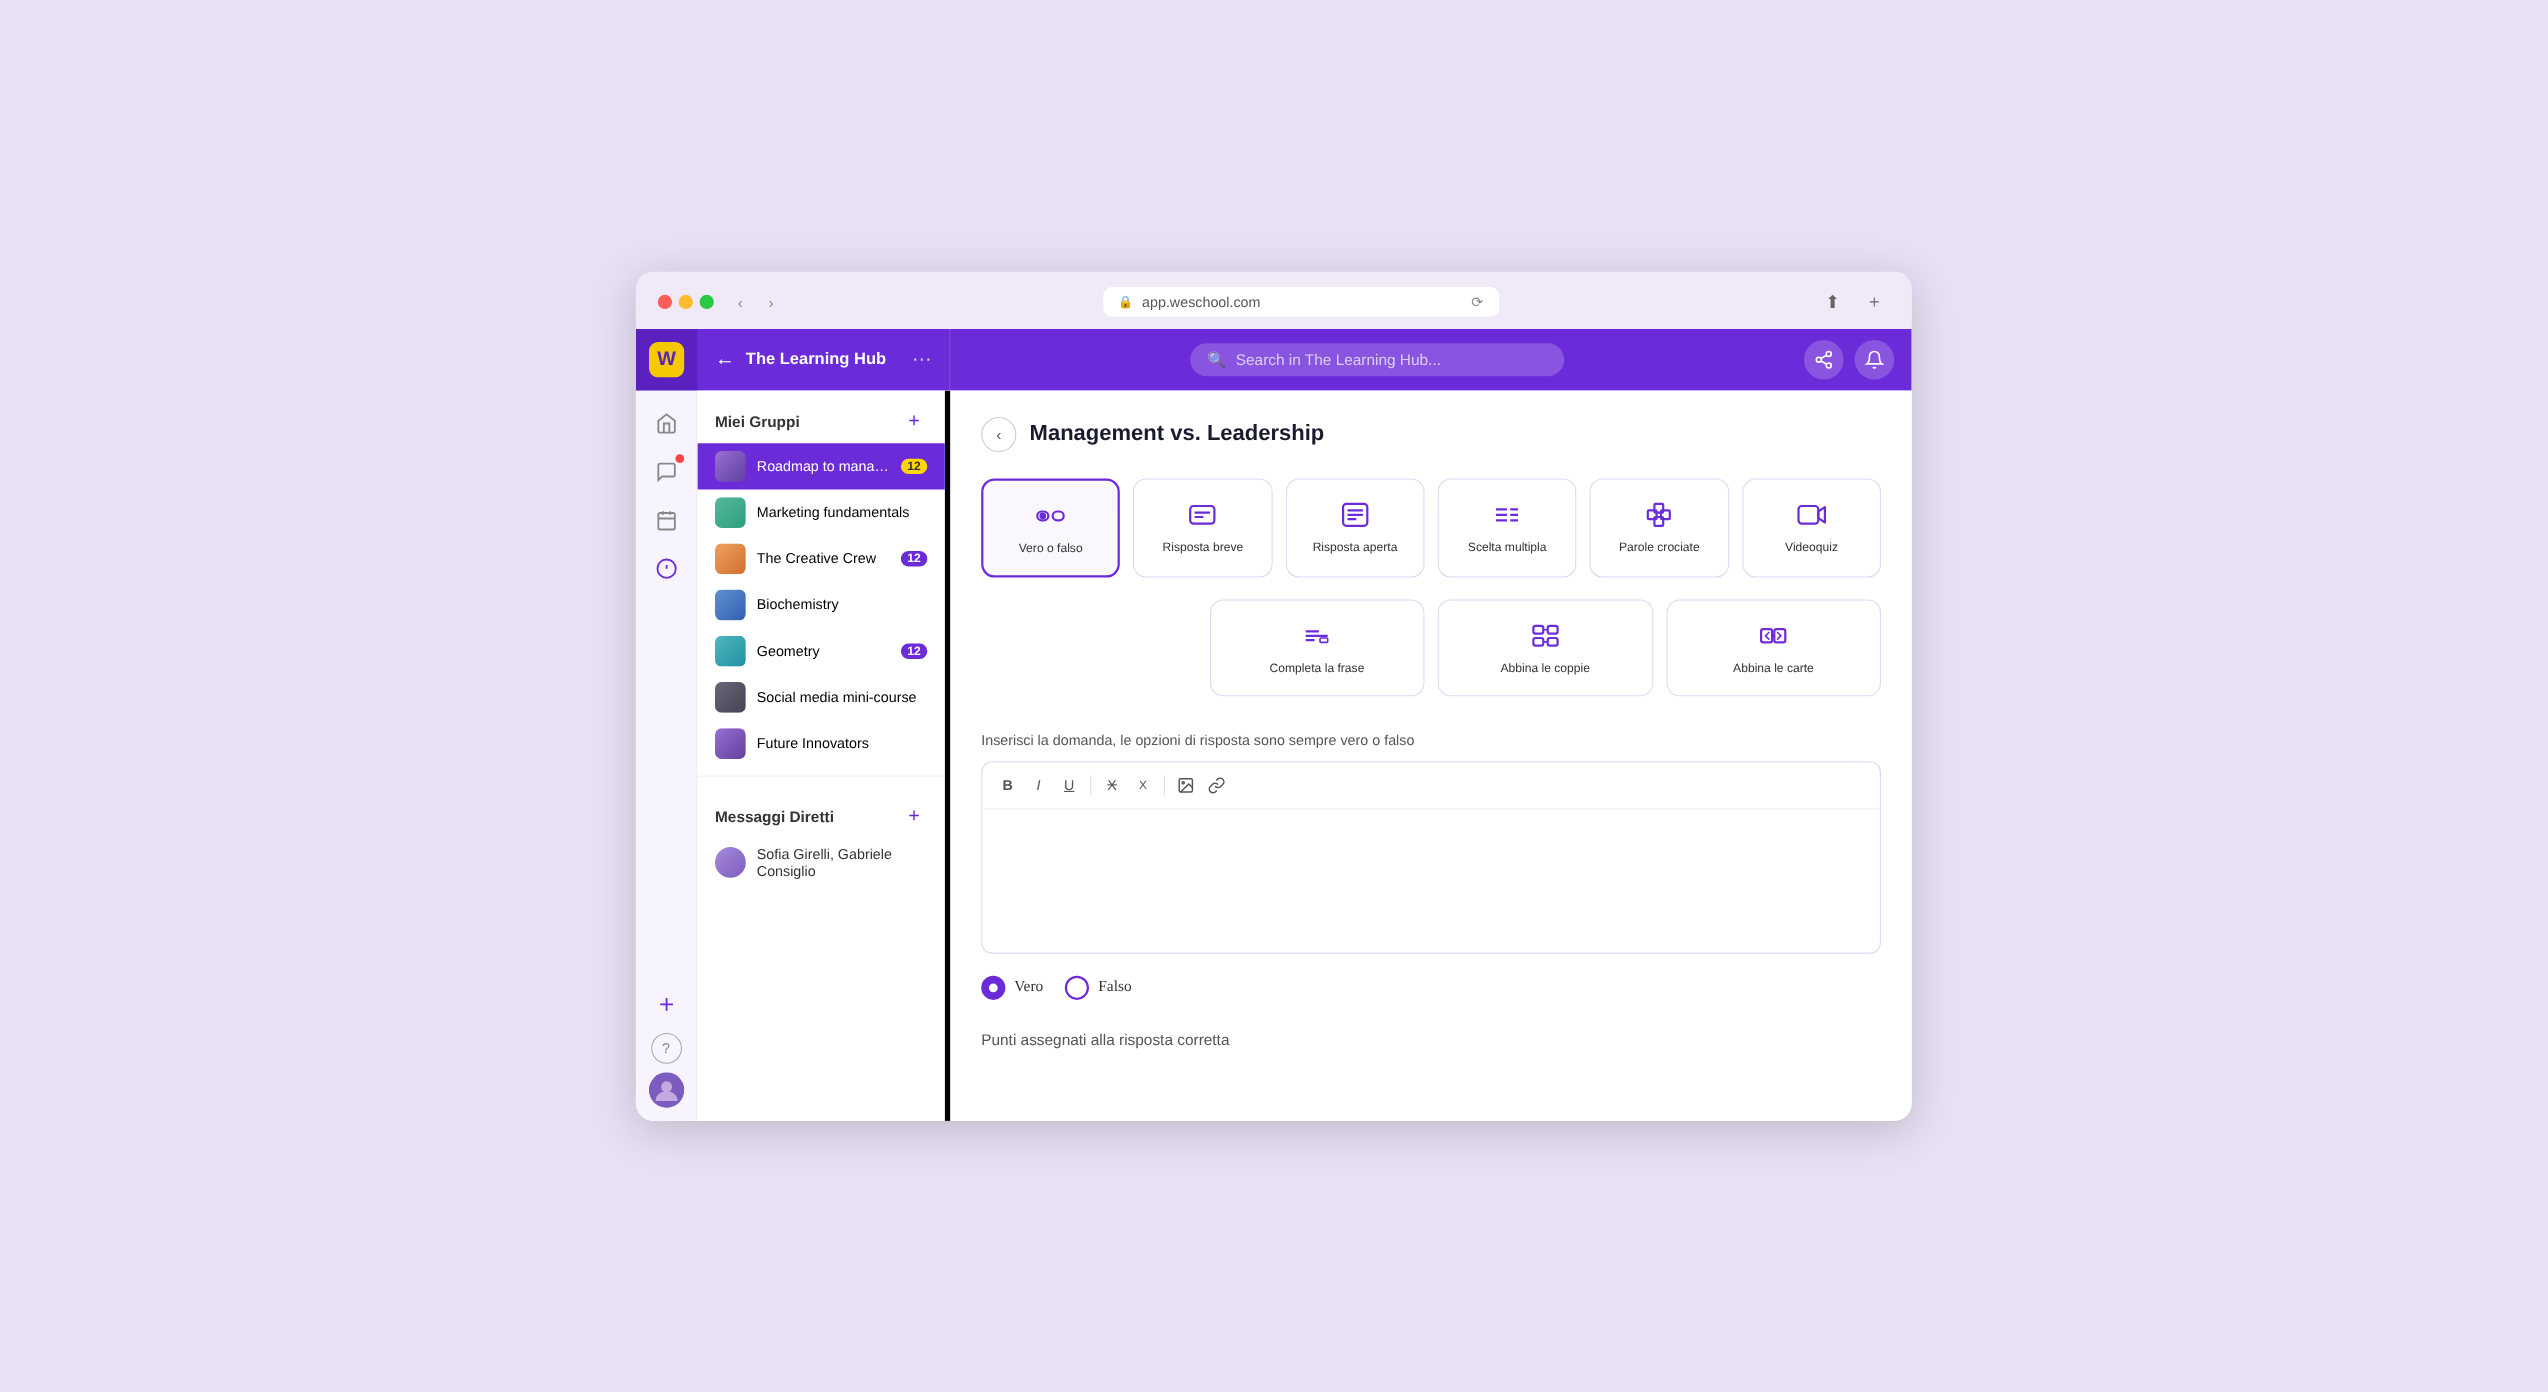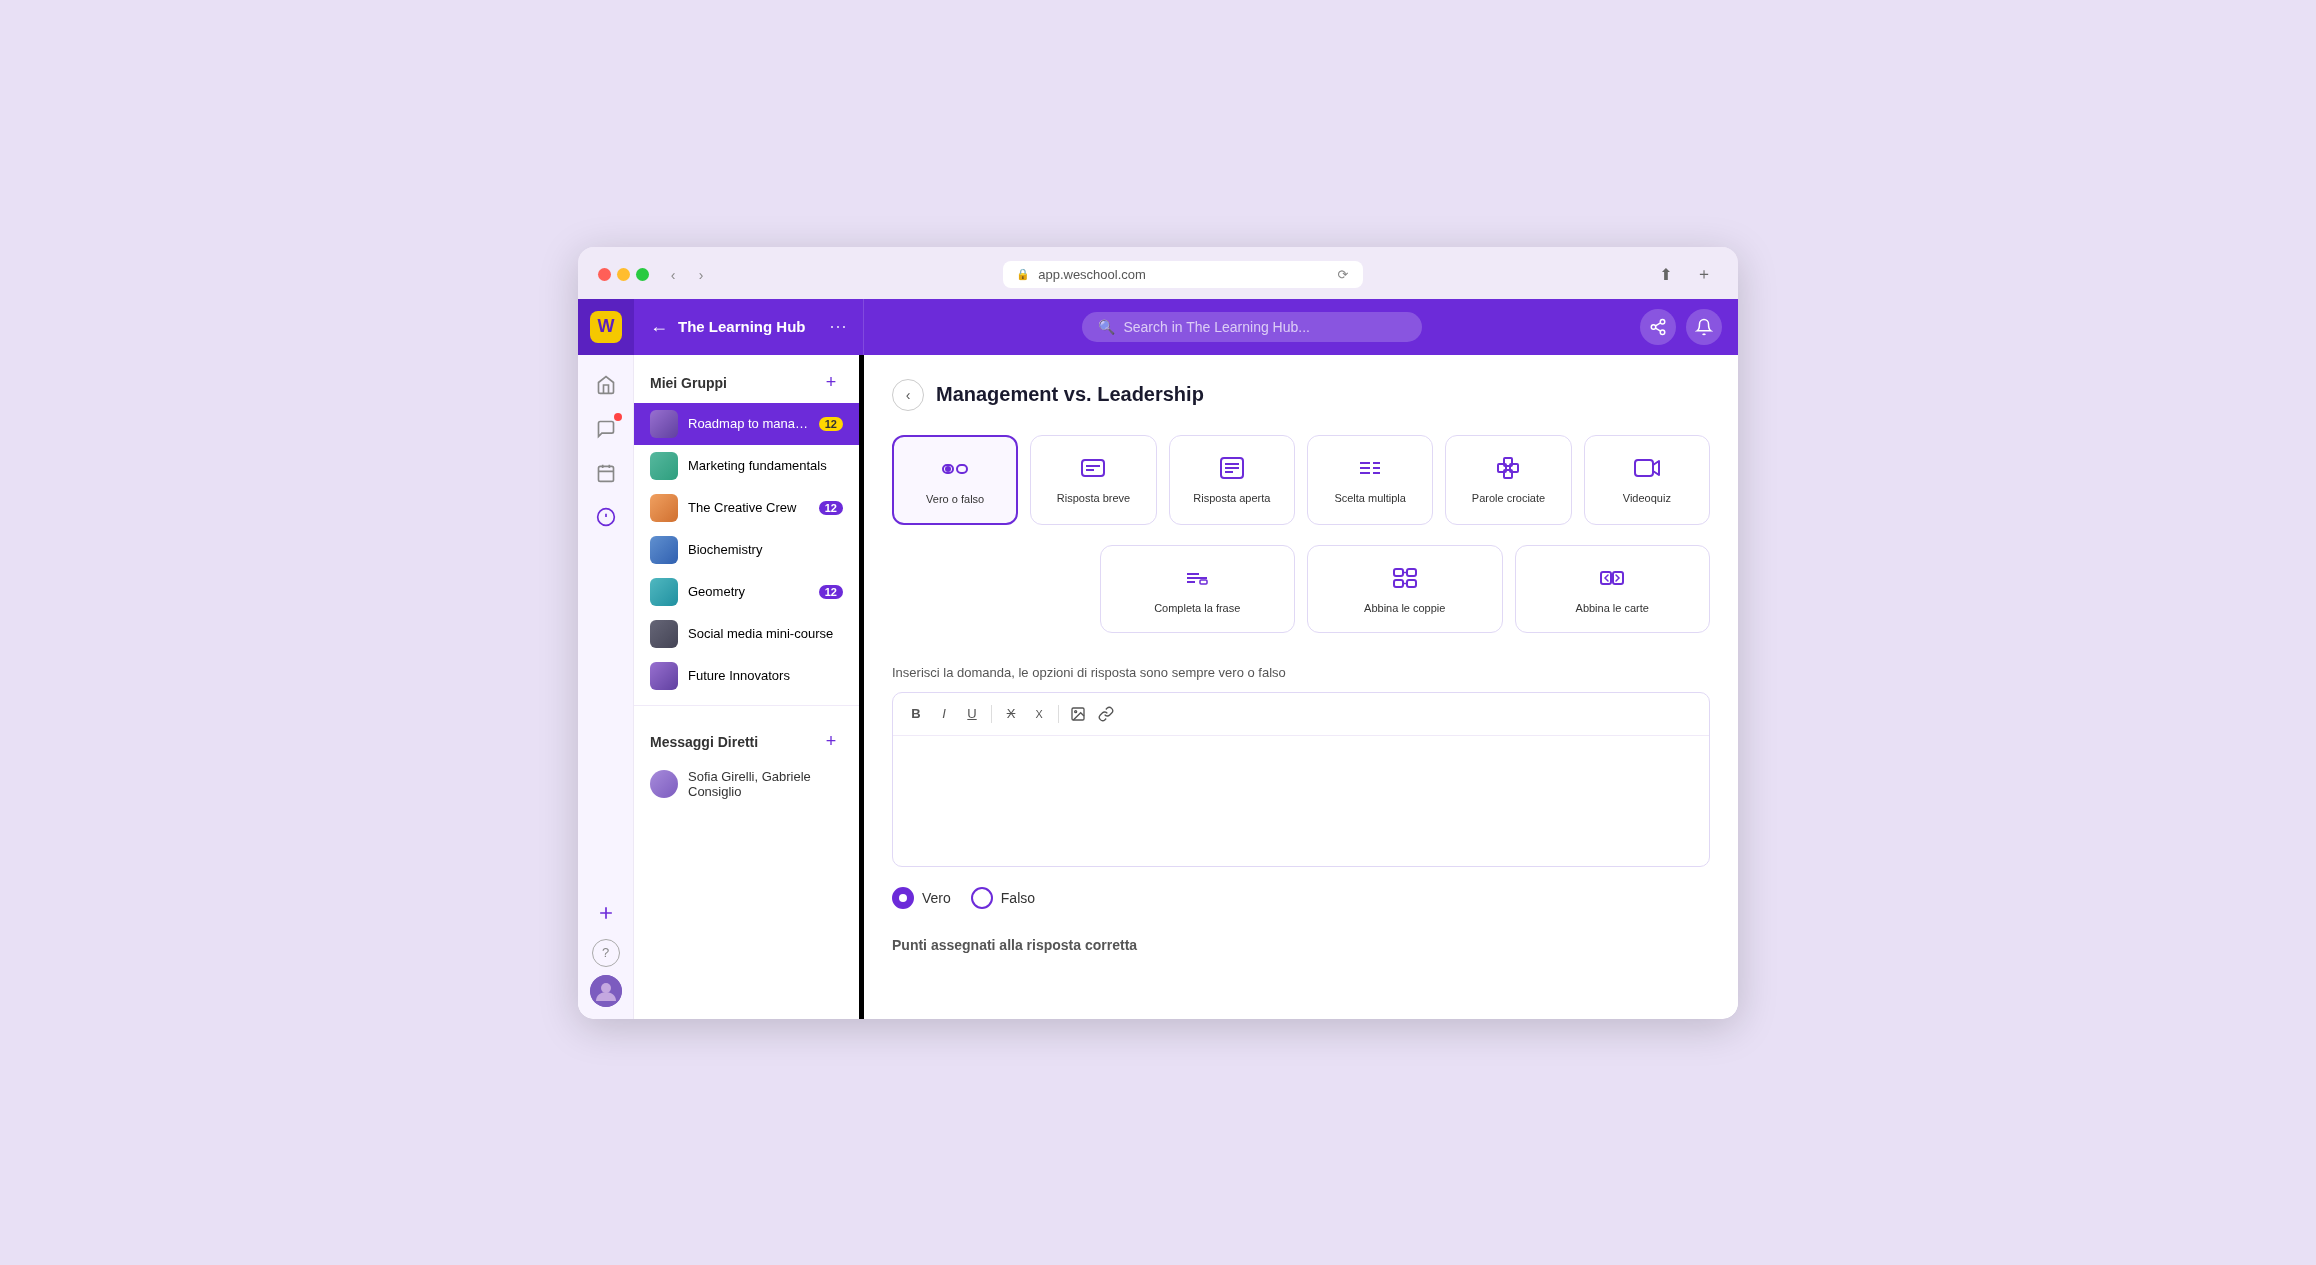--- a/index.html
+++ b/index.html
@@ -514,20 +514,21 @@
     .answer-options {
       display: flex;
       align-items: center;
       gap: 20px;
     }
     .answer-option {
       display: flex;
       align-items: center;
       gap: 8px;
       cursor: pointer;
+      font-family: Liberation Serif, serif;
     }
     .radio-btn {
       width: 22px;
       height: 22px;
       border-radius: 50%;
       border: 2px solid #6c2bd9;
       display: flex;
       align-items: center;
       justify-content: center;
       cursor: pointer;
@@ -543,21 +544,20 @@
       background: white;
     }
     .answer-option-label {
       font-size: 14px;
       color: #333;
     }
 
     
     .points-section {
       margin-top: 28px;
-      font-weight: bold;
     }
     .points-label {
       font-size: 14px;
       color: #555;
     }
   </style>
 </head>
 <body>
 
 <div class="browser-window">

